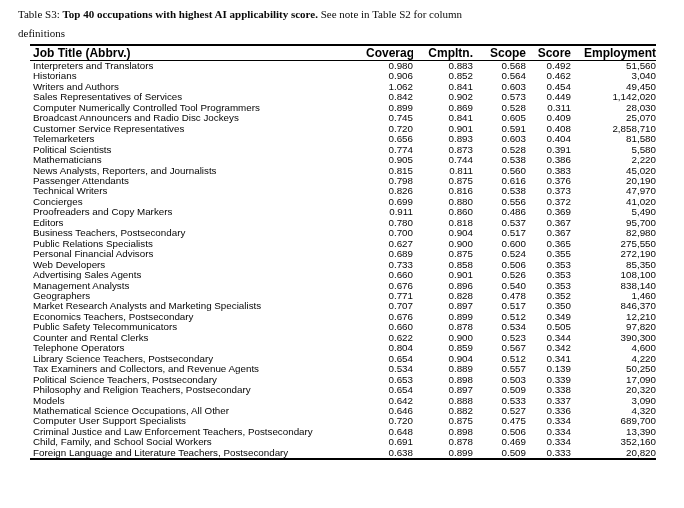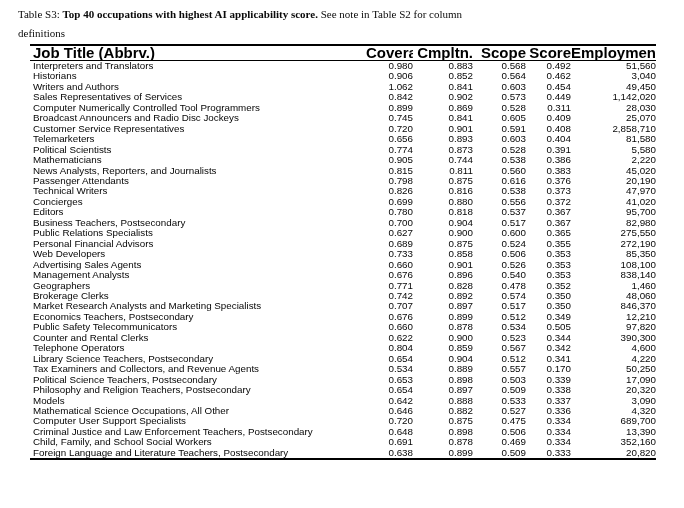--- a/index.html
+++ b/index.html
@@ -37,21 +37,21 @@
     border-bottom: 2.5px solid #000;
   }
   col.c-title   { width: 336px; }
   col.c-cov     { width: 47px; }
   col.c-cmp     { width: 60px; }
   col.c-scope   { width: 53px; }
   col.c-score   { width: 45px; }
   col.c-emp     { width: 85px; }
   thead th {
     font-weight: bold;
-    font-size: 15px;
+    font-size: 12px;
     line-height: 12px;
     padding: 1px 0 1px 0;
     border-bottom: 1px solid #000;
     text-align: right;
     white-space: nowrap;
     overflow: hidden;
   }
   thead th.th-title {
     text-align: left;
     padding-left: 3px;
@@ -205,20 +205,28 @@
       </tr>
       <tr>
         <td>Concierges</td>
         <td>0.699</td>
         <td>0.880</td>
         <td>0.556</td>
         <td>0.372</td>
         <td>41,020</td>
       </tr>
       <tr>
+        <td>Proofreaders and Copy Markers</td>
+        <td>0.911</td>
+        <td>0.860</td>
+        <td>0.486</td>
+        <td>0.369</td>
+        <td>5,490</td>
+      </tr>
+      <tr>
         <td>Editors</td>
         <td>0.780</td>
         <td>0.818</td>
         <td>0.537</td>
         <td>0.367</td>
         <td>95,700</td>
       </tr>
       <tr>
         <td>Business Teachers, Postsecondary</td>
         <td>0.700</td>
@@ -269,28 +277,20 @@
       </tr>
       <tr>
         <td>Geographers</td>
         <td>0.771</td>
         <td>0.828</td>
         <td>0.478</td>
         <td>0.352</td>
         <td>1,460</td>
       </tr>
       <tr>
-        <td>Brokerage Clerks</td>
-        <td>0.742</td>
-        <td>0.892</td>
-        <td>0.574</td>
-        <td>0.350</td>
-        <td>48,060</td>
-      </tr>
-      <tr>
         <td>Market Research Analysts and Marketing Specialists</td>
         <td>0.707</td>
         <td>0.897</td>
         <td>0.517</td>
         <td>0.350</td>
         <td>846,370</td>
       </tr>
       <tr>
         <td>Economics Teachers, Postsecondary</td>
         <td>0.676</td>
@@ -329,21 +329,21 @@
         <td>0.904</td>
         <td>0.512</td>
         <td>0.341</td>
         <td>4,220</td>
       </tr>
       <tr>
         <td>Tax Examiners and Collectors, and Revenue Agents</td>
         <td>0.534</td>
         <td>0.889</td>
         <td>0.557</td>
-        <td>0.170</td>
+        <td>0.139</td>
         <td>50,250</td>
       </tr>
       <tr>
         <td>Political Science Teachers, Postsecondary</td>
         <td>0.653</td>
         <td>0.898</td>
         <td>0.503</td>
         <td>0.339</td>
         <td>17,090</td>
       </tr>

